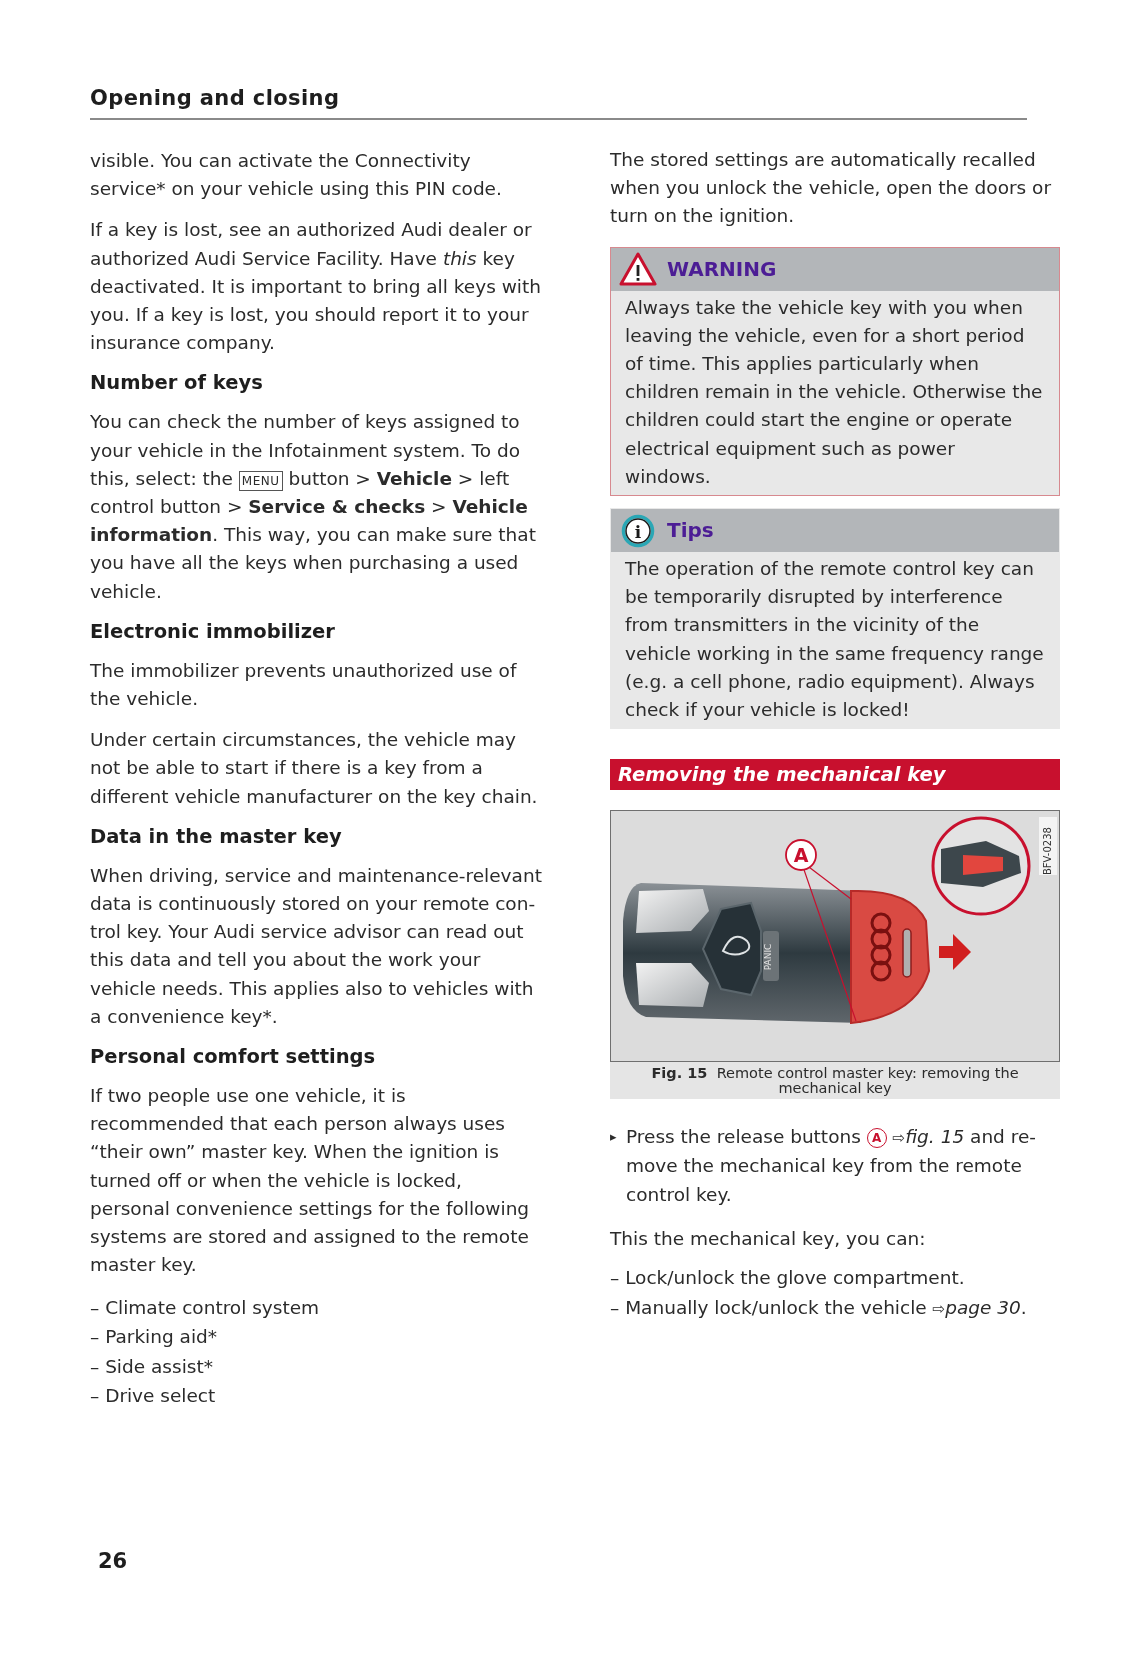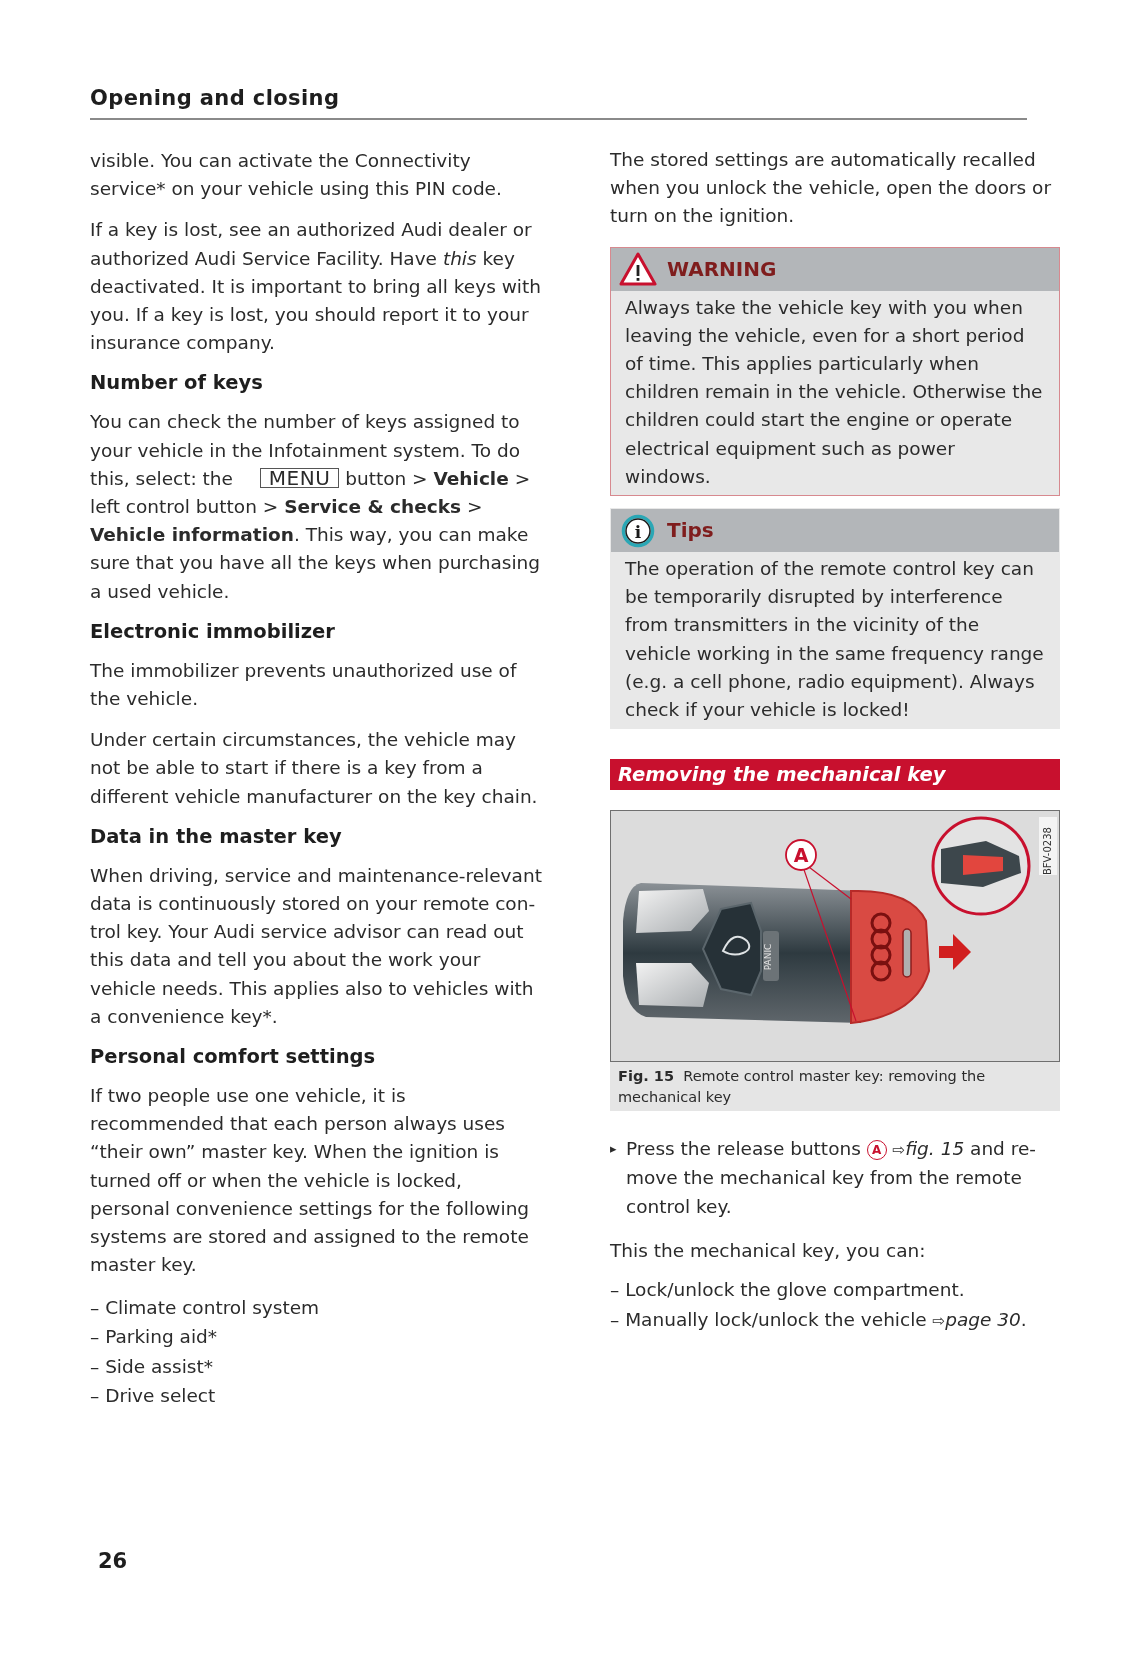--- a/index.html
+++ b/index.html
@@ -5,31 +5,31 @@
   html, body { margin:0; padding:0; background:#fff; }
   body { width:1142px; height:1654px; position:relative; overflow:hidden;
          font-family:"DejaVu Sans", sans-serif; color:#2b2b2b; }
   .hdr { position:absolute; left:90px; top:86px; font-size:21px; font-weight:bold; letter-spacing:0.4px; color:#1e1e1e; }
   .rule { position:absolute; left:90px; top:118px; width:937px; height:2px; background:#8a8a8a; }
   .col { position:absolute; font-size:18.5px; line-height:28.2px; }
   .left { left:90px; top:147px; width:455px; }
   .right { left:577px; top:146px; width:450px;margin-left:33px; }
   p { margin:0 0 13px 0; }
   h3 { margin:10px 0 12px 0; font-size:19.5px; font-weight:bold; color:#1e1e1e; line-height:26px; }
-  .menu { border:1.5px solid #555; padding:0 8px; font-size:20px; letter-spacing:0.5px; line-height:18px; display:inline-block;margin-left:21px; }
+  .menu { border:1.5px solid #555; padding:0 2px; font-size:12px; letter-spacing:0.5px; line-height:18px; display:inline-block; }
   ul.dash { list-style:none; margin:0; padding:0; }
   ul.dash li { line-height:29.5px; }
   .box { border:1.5px solid transparent; margin-bottom:12px; background:#e8e8e8; }
   .box.warn { border-color:#d7898f; }
-  .box .bh { background:#b3b6b9; height:43px; display:flex; align-items:center; padding-left:8px; font-weight:bold; font-size:20px; color:#7f1d1d; }
+  .box .bh { background:#b3b6b9; height:43px; display:flex; align-items:center; padding-left:8px; font-weight:bold; font-size:20px; color:#4c1d95; }
   .box .bh .ic { width:38px; height:34px; margin-right:10px; display:flex; align-items:center; justify-content:center; }
   .box .bb { padding:3px 14px 4px 14px; }
   .secbar { background:#c8102e; color:#fff; font-weight:bold; font-size:19.5px; height:31px; line-height:31px; padding-left:8px; margin-top:30px;font-style:italic; }
   .fig { margin-top:20px; border:1.5px solid #6f6f6f; background:#dcdcdc; height:250px; position:relative; overflow:hidden; }
-  .figcap { background:#e5e5e5; font-size:14.5px; line-height:21px; padding:4px 8px 3px 8px; margin-bottom:24px; }
+  .figcap { background:#e5e5e5; font-size:14.5px; line-height:15px; padding:4px 8px 3px 8px; margin-bottom:24px;text-align:center; }
   .figcap b { font-weight:bold; }
   .step { padding-left:16px; position:relative; }
   .step .bul { position:absolute; left:0; top:0; font-size:13px; }
   .circA { display:inline-block; width:18px; height:18px; border:1.5px solid #c8102e; border-radius:50%; color:#c8102e; font-size:12px; font-weight:bold; text-align:center; line-height:18px; vertical-align:1px; }
   .arr { font-size:15px; color:#333; }
   .pageno { position:absolute; left:98px; top:1549px; font-size:21px; font-weight:bold; color:#1e1e1e; }
   .code { position:absolute; right:2px; top:6px; width:18px; height:58px; background:#f4f4f4; }
   .code span { position:absolute; left:-19px; top:20px; transform:rotate(-90deg); font-size:10px; white-space:nowrap; color:#333; width:56px; text-align:center; }
 </style>
 </head>

